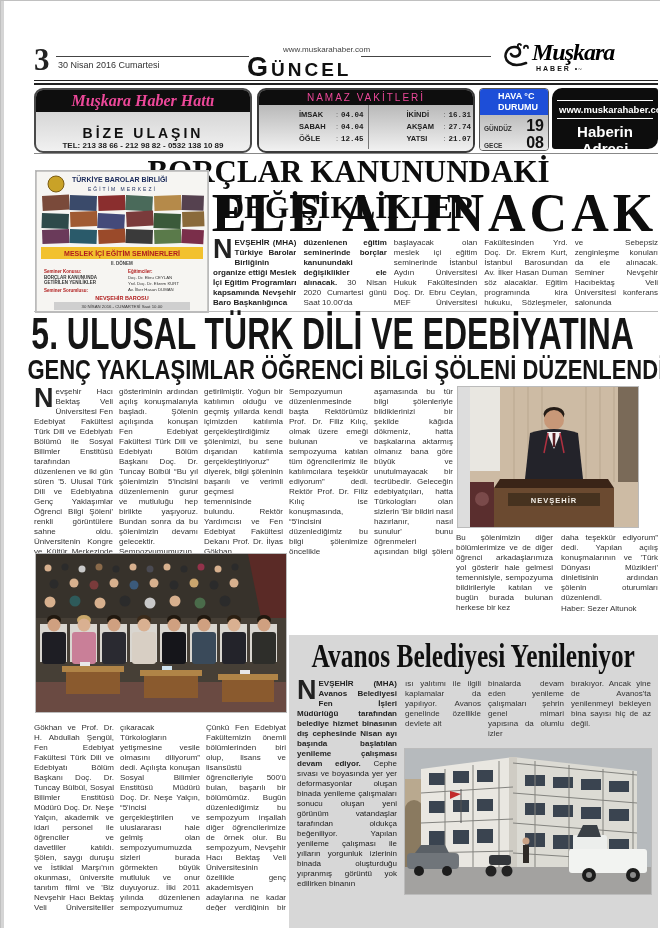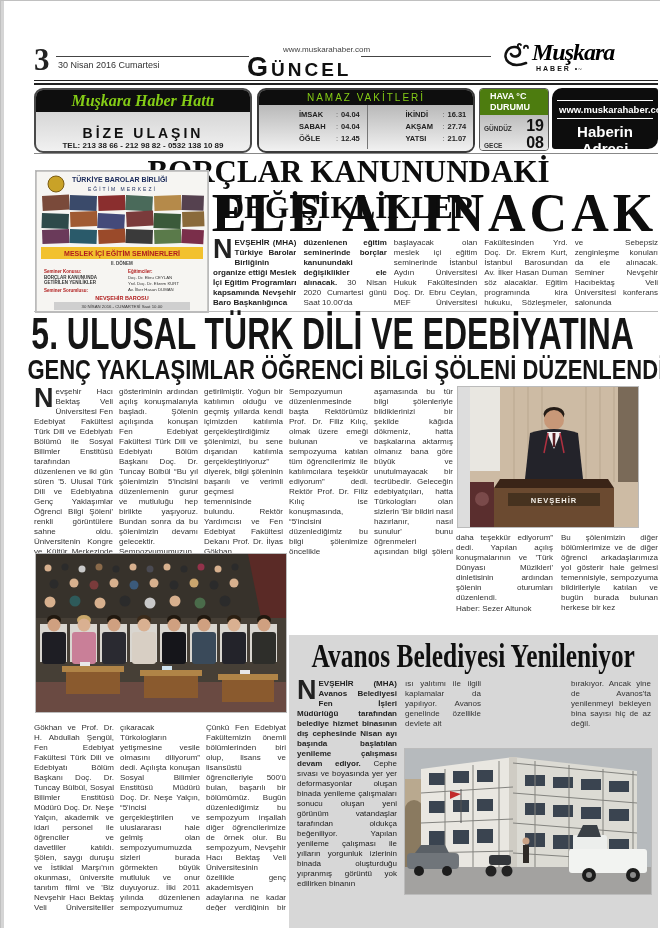--- a/index.html
+++ b/index.html
@@ -16,33 +16,33 @@
   .guncel{font-family:"Liberation Sans",sans-serif;font-weight:bold;font-size:19px;letter-spacing:3px;color:#111;}
   .guncel::first-letter{font-size:27px;}
   .brand{font-family:"Liberation Serif",serif;font-style:italic;font-weight:bold;font-size:24px;line-height:22px;color:#000;letter-spacing:-1px;}
   .brand-sub{font-size:7px;font-weight:bold;letter-spacing:2px;color:#111;}
   .brand-script{font-family:"Liberation Serif",serif;font-style:italic;font-size:7px;color:#333;}
   .dblrule{border-top:1.5px solid #222;border-bottom:2.5px solid #222;height:2px;}
   .thinrule{border-top:1px solid #888;height:0;}
 
   
   .roundbox{border:2px solid #4a4a4a;border-radius:9px;overflow:hidden;background:linear-gradient(#c7c7c7,#f1f1f1);}
-  .blackbar{background:#0e0e0e;color:#84cc16;text-align:center;}
+  .blackbar{background:#0e0e0e;color:#ec4899;text-align:center;}
   .script-title{font-family:"Liberation Serif",serif;font-style:italic;font-weight:bold;font-size:16px;line-height:22px;}
   .bize{font-weight:bold;font-size:14px;letter-spacing:3px;text-align:center;color:#111;line-height:15px;}
   .tel{font-size:8px;font-weight:bold;text-align:center;color:#222;line-height:10px;}
   .prayer-title{font-weight:normal;font-size:10px;letter-spacing:2px;line-height:15px;}
   .prayer-body{display:flex;height:44px;background:linear-gradient(#b9b9b9,#efefef);}
   .prayer-colL{flex:1;padding:4px 4px 0 12px;border-right:1px solid #777;}
   .prayer-colR{flex:1;padding:4px 4px 0 10px;}
   .prayer-row{display:flex;font-size:7.5px;line-height:12px;color:#222;padding-left:28px;}
   .prayer-row .lb{width:34px;font-weight:bold;}
   .prayer-row .sep{width:8px;text-align:center;color:#555;}
-  .prayer-row .vl{font-weight:bold;}
-  .weather-head{background:#4d7c0f;color:#fff;font-weight:bold;font-size:9px;line-height:11px;padding:2px 0 2px 10px;}
+  .prayer-row .vl{font-weight:bold;font-family:Liberation Mono, monospace;}
+  .weather-head{background:#1d4ed8;color:#fff;font-weight:bold;font-size:9px;line-height:11px;padding:2px 0 2px 18px;}
   .weather-body{background:linear-gradient(#bdbdbd,#ededed);padding:2px 4px;}
   .weather-row{display:flex;align-items:baseline;justify-content:space-between;}
   .weather-row .lb{font-size:6.5px;font-weight:bold;color:#333;}
   .weather-row .vl{font-size:16px;font-weight:bold;color:#111;line-height:17px;}
   .sitebox{background:#0d0d0d;border-radius:10px 3px 10px 3px;color:#fff;text-align:center;padding-top:12px;}
   .site-url{font-size:9.5px;font-weight:bold;border-top:1px solid #fff;border-bottom:1px solid #fff;padding:3px 2px;margin:0 5px;}
   .site-cap{font-size:15px;font-weight:bold;padding-top:4px;}
 
   
   .kicker{font-family:"Liberation Serif",serif;font-weight:bold;font-size:31px;text-align:center;color:#0d0d0d;letter-spacing:0;}
@@ -252,22 +252,22 @@
       <polygon points="30,92 138,92 144,101 24,101" fill="#3a2417"></polygon>
       <rect x="24" y="101" width="120" height="39" fill="#6b4a30"></rect>
       <rect x="38" y="106" width="92" height="13" fill="#46321f"></rect>
       <text x="84" y="115.5" text-anchor="middle" font-size="7.5" font-weight="bold" fill="#f3efe8" letter-spacing="1">NEVŞEHİR</text>
       <rect x="0" y="95" width="24" height="45" fill="#5a2e2e"></rect>
       <circle cx="12" cy="112" r="7" fill="#7a4a4a"></circle>
     </svg>
   </div>
 
   <div class="abs cols" style="left:455px;top:532px;width:202px;height:96px;gap:8px;">
+    <div class="col caption">Bu şölenimizin diğer bölümlerimize ve de diğer öğrenci arkadaşlarımıza yol gösterir hale gelmesi temennisiyle, sempozyuma bildirileriyle katılan ve bugün burada bulunan herkese bir kez</div>
     <div class="col caption"><span>daha teşekkür ediyorum” dedi. Yapılan açılış konuşmalarının ve 'Türk Dünyası Müzikleri' dinletisinin ardından şölenin oturumları düzenlendi.</span><span class="byline">Haber: Sezer Altunok</span></div>
-    <div class="col caption">Bu şölenimizin diğer bölümlerimize ve de diğer öğrenci arkadaşlarımıza yol gösterir hale gelmesi temennisiyle, sempozyuma bildirileriyle katılan ve bugün burada bulunan herkese bir kez</div>
   </div>
 
   <div class="abs photo-frame" style="left:35px;top:553px;width:250px;height:158px;">
     <svg width="250" height="158" viewBox="0 0 250 158">
       <rect width="250" height="158" fill="#463f36"></rect>
       <rect width="250" height="64" fill="#37322b"></rect>
       <polygon points="212,0 250,0 250,64 225,64" fill="#5a2a26"></polygon>
       <g>
         <circle cx="12" cy="14" r="3.5" fill="#d7b08e"></circle>
           <circle cx="29" cy="13" r="3.5" fill="#2b2b2b"></circle>
@@ -356,20 +356,21 @@
   </div>
 
   <div class="abs avanos" style="left:288px;top:598px;width:369px;height:300px;overflow:hidden;margin-top:36px;">
     <div class="hcenter" style="margin-top:3px;">
       <div class="head3">Avanos Belediyesi Yenileniyor</div>
     </div>
     <div class="abs col bold" style="left:8px;top:44px;width:100px;height:250px;">
       <span class="dropcap">N</span><span class="bold">EVŞEHİR (MHA) Avanos Belediyesi Fen İşleri Müdürlüğü tarafından belediye hizmet binasının dış cephesinde Nisan ayı başında başlatılan yenileme çalışması devam ediyor.</span><span style="font-weight:normal;"> Cephe sıvası ve boyasında yer yer deformasyonlar oluşan binada yenileme çalışmaları sonucu oluşan yeni görünüm vatandaşlar tarafından oldukça beğeniliyor. Yapılan yenileme çalışması ile yılların yorgunluk izlerinin binada oluşturduğu yıpranmış görüntü yok edilirken binanın</span>
     </div>
     <div class="abs col" style="left:116px;top:44px;width:76px;height:58px;">ısı yalıtımı ile ilgili kaplamalar da yapılıyor. Avanos genelinde özellikle devlete ait</div>
+    <div class="abs col" style="left:199px;top:44px;width:76px;height:58px;">binalarda devam eden yenileme çalışmaları şehrin genel mimari yapısına da olumlu izler</div>
     <div class="abs col" style="left:282px;top:44px;width:80px;height:58px;">bırakıyor. Ancak yine de Avanos'ta yenilenmeyi bekleyen bina sayısı hiç de az değil.</div>
 
     <div class="abs photo-frame" style="left:116px;top:114px;width:246px;height:145px;">
       <svg width="246" height="145" viewBox="0 0 246 145">
         <rect width="246" height="145" fill="#b6babd"></rect>
         <rect x="0" y="30" width="18" height="90" fill="#b9a98f"></rect>
         <path d="M0,60 a9,9 0 0 1 18,0 v60 h-18 z" fill="#8a7a60"></path>
         <polygon points="16,20 108,8 108,120 16,124" fill="#e9e7e1"></polygon>
         <polygon points="108,8 232,22 232,118 108,120" fill="#dcdbd4"></polygon>
         <polygon points="104,8 112,8 112,120 104,120" fill="#cfccc4"></polygon>

